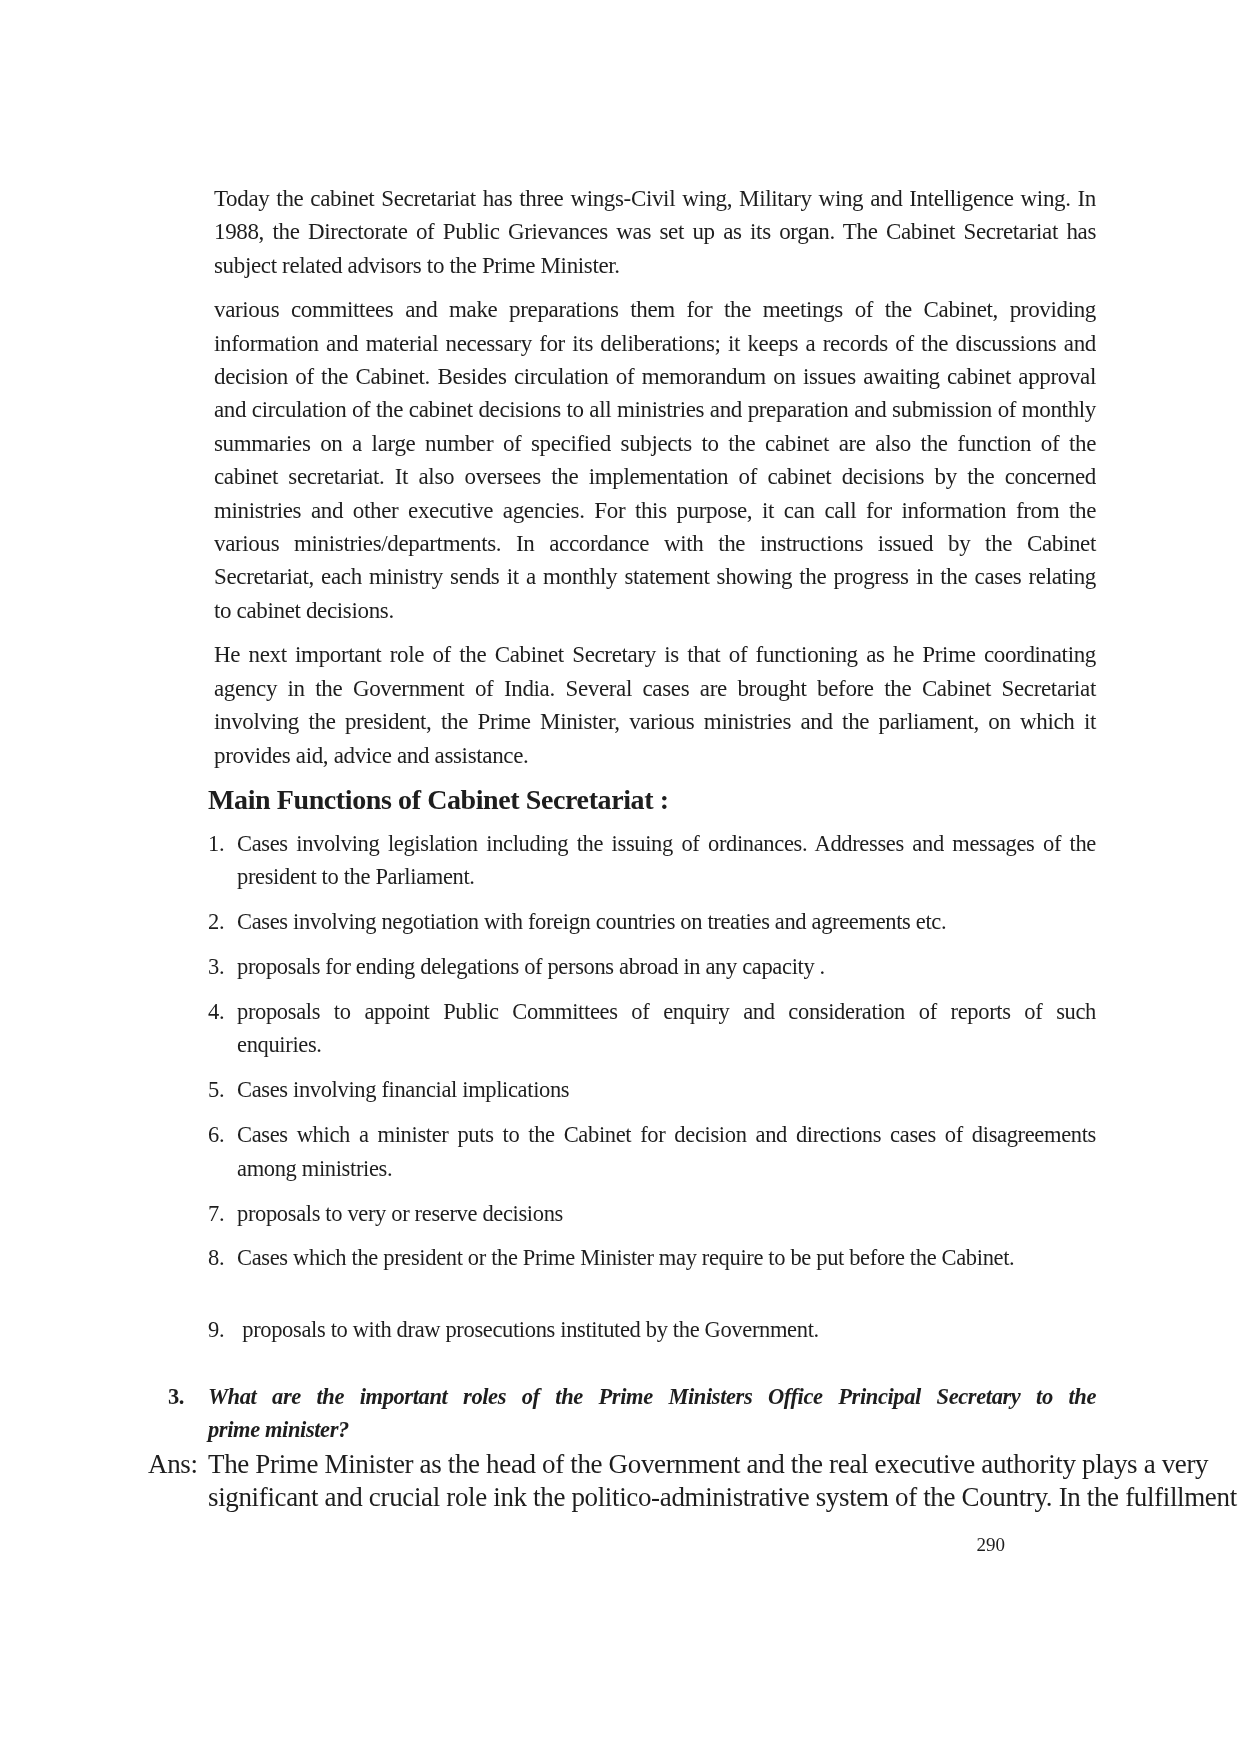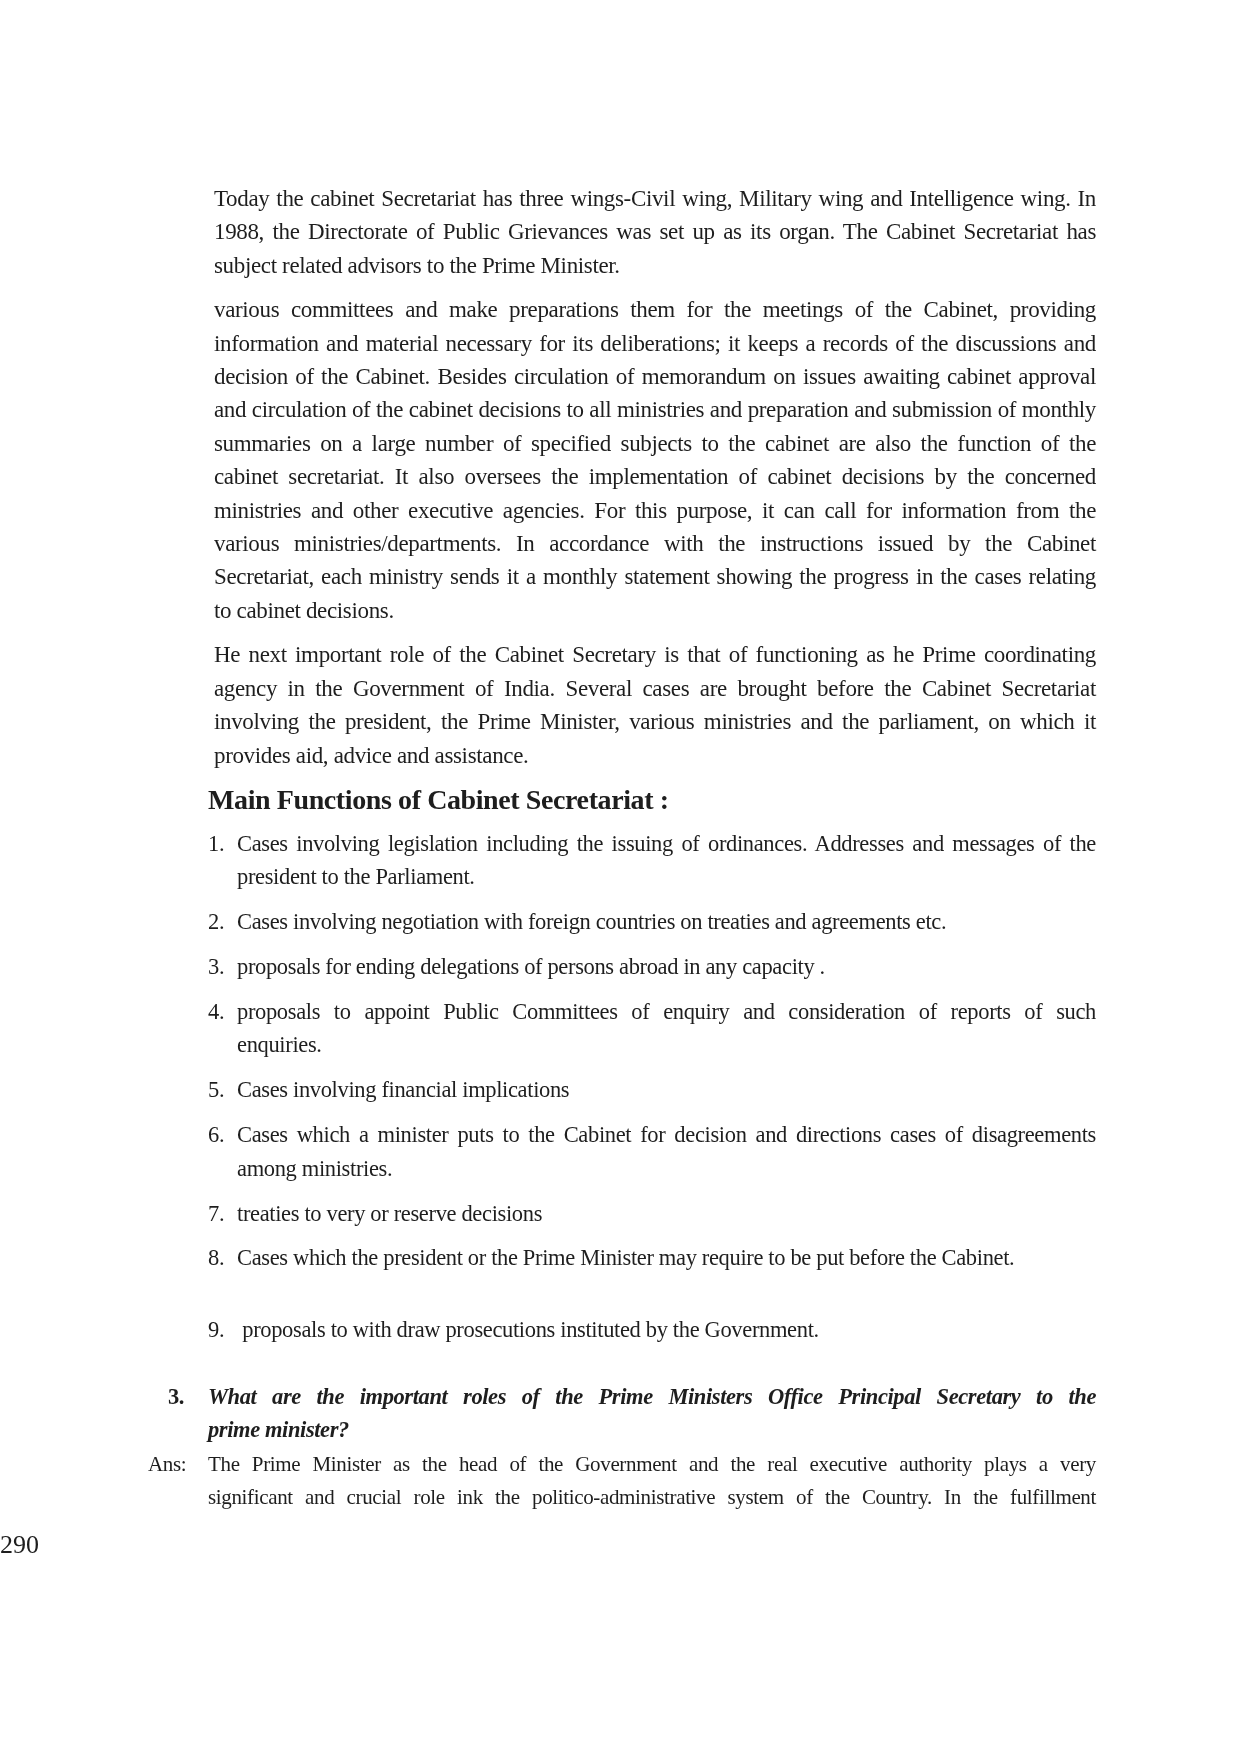--- a/index.html
+++ b/index.html
@@ -91,39 +91,39 @@
     }
     .question .qtext {
       margin-left: 40px;
       font-style: italic;
     }
     .answer {
       position: absolute;
       left: 148px;
       top: 1448px;
       width: 948px;
-      font-size: 21px;
+      font-size: 27px;
       line-height: 33.4px;
       letter-spacing: -0.35px;
     }
     .answer .alabel {
       position: absolute;
       left: 0;
       top: 0;
     }
     .answer .atext {
       margin-left: 60px;
     }
     .page-number {
       position: absolute;
       left: 0;
       width: 1005px;
       top: 1530px;
-      text-align: left;
-      font-size: 26px;
+      text-align: right;
+      font-size: 19px;
       line-height: 30px;
     }
   </style>
 </head>
 <body>
 
 <div class="page">
 
   <div class="content">
 
@@ -191,21 +191,21 @@
       <li class="fitem">
         <span class="num">6.</span>
         <div class="txt">
           <span class="line">Cases which a minister puts to the Cabinet for decision and directions cases of disagreements</span>
           <span class="line last">among ministries.</span>
         </div>
       </li>
       <li class="fitem">
         <span class="num">7.</span>
         <div class="txt">
-          <span class="line last">treaties to very or reserve decisions</span>
+          <span class="line last">proposals to very or reserve decisions</span>
         </div>
       </li>
       <li class="fitem">
         <span class="num">8.</span>
         <div class="txt">
           <span class="line last">Cases which the president or the Prime Minister may require to be put before the Cabinet.</span>
         </div>
       </li>
       <li class="fitem">
         <span class="num">9.</span>

